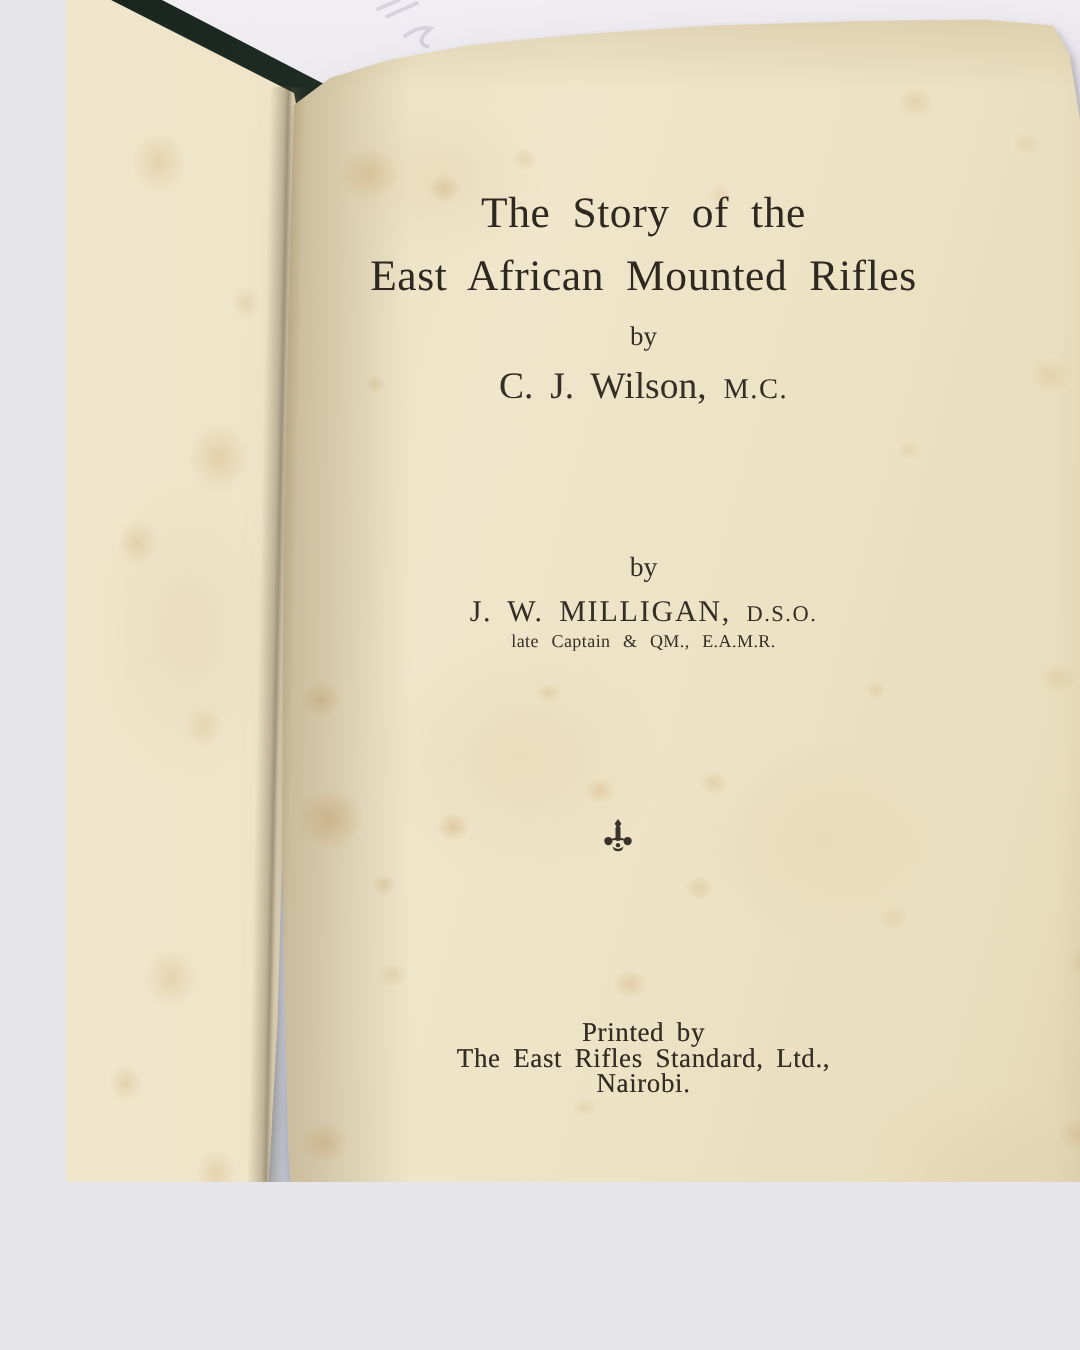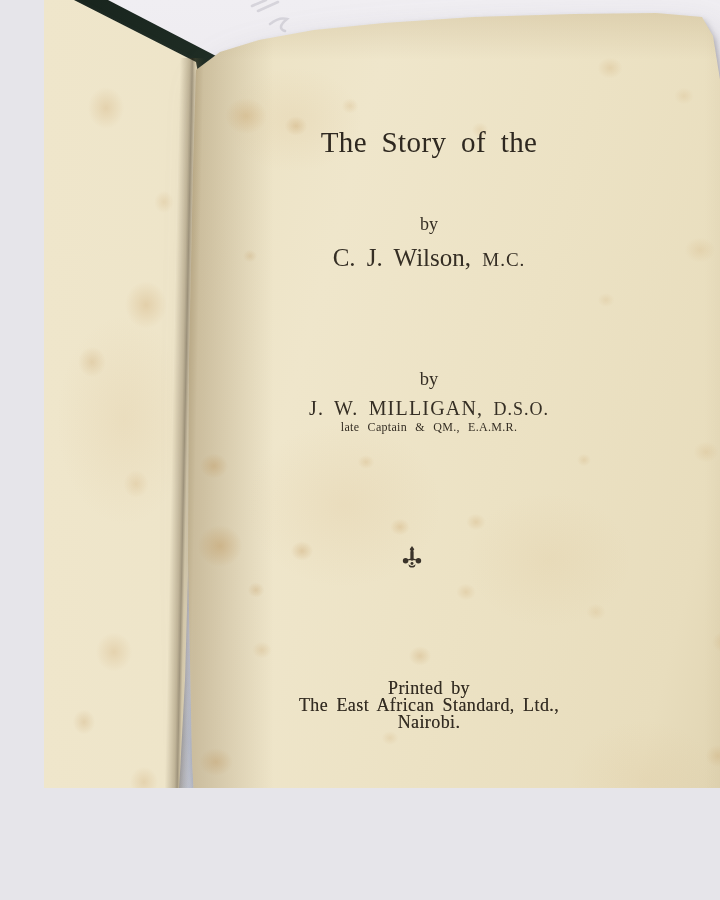--- a/index.html
+++ b/index.html
@@ -116,21 +116,21 @@
   .line{position:absolute;left:0;width:100%;text-align:center;white-space:nowrap;}
   .title-line{font-size:29px;word-spacing:7px;letter-spacing:.4px;color:#2e2820;}
   .t1{top:126px;} .t2{top:168px;}
   .by1{top:214px;font-size:18px;word-spacing:4px;}
   .author{top:244px;font-size:25px;word-spacing:5px;}
   .honors-sm{font-size:19px;letter-spacing:1px;}
   .role1{top:279px;font-size:17.5px;word-spacing:5px;letter-spacing:.3px;}
   .fw{top:340px;font-size:18.5px;letter-spacing:.4px;}
   .by2{top:369px;font-size:18.5px;}
   .fw-name{top:397px;font-size:20px;letter-spacing:1.2px;word-spacing:4px;}
-  .honors-xs{font-size:18px;letter-spacing:1px;}
+  .honors-xs{font-size:15px;letter-spacing:1px;}
   .role2{top:420px;font-size:12px;word-spacing:5px;letter-spacing:.3px;}
   .ornament{position:absolute;left:204px;top:545px;width:36px;text-align:center;}
   .imp1{top:678px;} .imp2{top:695px;} .imp3{top:712px;}
   .imprint-line{font-size:18px;word-spacing:3.5px;letter-spacing:.4px;color:#332c22;text-shadow:0 0 .4px rgba(51,44,34,.6);}
 </style>
 </head>
 <body>
 
 <div class="photo">
 
@@ -151,20 +151,21 @@
 
   <div class="page-shadow-r">
     <div class="title-page"></div>
   </div>
 
   <div class="cover-bottom"></div>
   <div class="gutter"></div>
 
   <div class="content">
     <div class="line title-line t1">The Story of the</div>
+    <div class="line title-line t2">East African Mounted Rifles</div>
 
     <div class="line by1">by</div>
 
     <div class="line author"><span>C. J. Wilson,</span> <span class="honors-sm">M.C.</span></div>
 
 
     <div class="line by2">by</div>
 
     <div class="line fw-name"><span>J. W. MILLIGAN,</span> <span class="honors-xs">D.S.O.</span></div>
 
@@ -178,17 +179,17 @@
           <circle cx="5" cy="17" r="3"></circle>
           <circle cx="19" cy="17" r="3"></circle>
           <path d="M5 17 Q12 12 19 17 Q12 15.5 5 17 Z"></path>
           <circle cx="12" cy="20" r="1.6"></circle>
           <path d="M8 21 Q12 24.5 16 21 L15 23.5 Q12 25.5 9 23.5 Z"></path>
         </g>
       </svg>
     </div>
 
     <div class="line imprint-line imp1">Printed by</div>
-    <div class="line imprint-line imp2">The East African Standard, Ltd.,</div>
+    <div class="line imprint-line imp2">The East Rifles Standard, Ltd.,</div>
     <div class="line imprint-line imp3">Nairobi.</div>
   </div>
 
 </div>
 
 </body></html>

